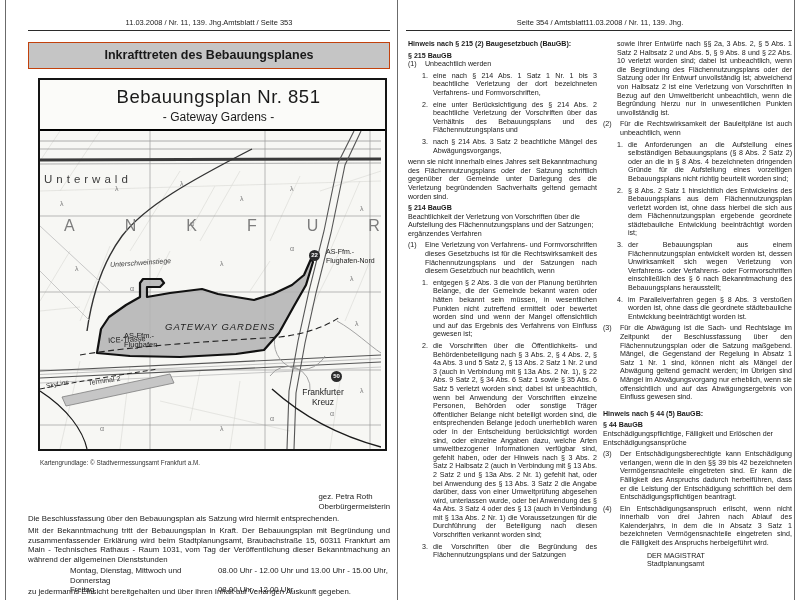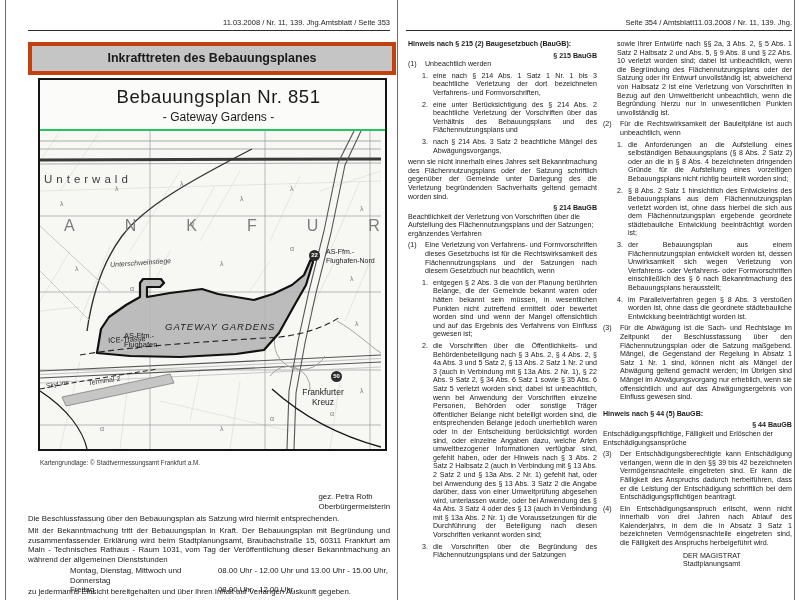--- a/index.html
+++ b/index.html
@@ -1,54 +1,54 @@
 <!DOCTYPE html>
 <html lang="de"><head>
 <meta charset="utf-8">
 <style>
   html,body{margin:0;padding:0;background:#e8e8e8;}
   #stage{position:relative;width:800px;height:600px;background:#ffffff;overflow:hidden;
          font-family:"Liberation Sans","DejaVu Sans",sans-serif;color:#1a1a1a;}
   .vline{position:absolute;top:0;bottom:0;width:1px;background:#6b6b6b;}
-  .hdr{position:absolute;display:flex;justify-content:flex-end;font-size:7.5px;color:#222;}
+  .hdr{position:absolute;display:flex;justify-content:center;font-size:7.5px;color:#222;}
   .hrule{position:absolute;height:1px;background:#2b2b2b;}
   
   .titlebar{position:absolute;left:28px;top:42px;width:360px;height:25px;background:#c5c5c5;
-            border:4px solid #c2410c;text-align:center;font-weight:bold;font-size:12.5px;line-height:25px;}
+            border:1px solid #c2410c;text-align:center;font-weight:bold;font-size:12.5px;line-height:25px;}
   .mapbox{position:absolute;left:38px;top:78px;width:345px;border:2px solid #151515;background:#fbfbf9;}
-  .maptitle{border-bottom:2px solid #22c55e;text-align:center;padding:6px 0 5px 12px;}
+  .maptitle{border-bottom:2px solid #000000;text-align:center;padding:6px 0 5px 12px;}
   .maptitle .big{font-size:18.5px;letter-spacing:.5px;}
   .maptitle .sub{font-size:12px;margin-top:2px;}
   .mapcanvas{position:relative;width:341px;height:318px;overflow:hidden;background:#f7f7f4;}
   .mapcanvas svg{position:absolute;left:0;top:0;}
   .mlabel{position:absolute;white-space:nowrap;color:#222;}
   .badge{position:absolute;width:11px;height:11px;border-radius:50%;background:#2b2b2b;color:#fff;
          font-size:6px;line-height:11px;text-align:center;font-weight:bold;}
   .caption{position:absolute;left:40px;top:459px;font-size:6.3px;color:#333;}
   .lp-body{font-size:7.8px;line-height:9.6px;}
   .lp-block{position:absolute;left:28px;width:362px;}
   .j{text-align:justify;}
   .sig{display:flex;justify-content:flex-end;padding-right:14px;}
   .hrow{display:flex;margin-left:42px;}
   .hrow .days{width:148px;flex:none;}
   .hrow .times{flex:1;}
   
   .col{position:absolute;top:40px;width:189px;height:558px;overflow:hidden;font-size:7.1px;line-height:8.6px;}
   .b{font-weight:bold;}
-  .ctr{text-align:right;}
+  .ctr{text-align:left;}
   .nw{white-space:nowrap;}
   .blk{margin-bottom:3px;}
   .hang{display:flex;margin-bottom:3px;}
   .hang .num{width:17px;flex:none;}
   .hang .txt{flex:1;text-align:justify;}
   .li{display:flex;margin-left:14px;margin-bottom:3px;}
   .li .num{width:11px;flex:none;}
   .li .txt{flex:1;text-align:justify;}
   .cont{margin-left:14px;margin-bottom:3px;text-align:justify;}
-  .signoff{margin-left:80px;margin-top:4px;}
+  .signoff{margin-left:44px;margin-top:4px;}
 </style>
 </head>
 <body>
 
 <div id="stage">
 
   <div class="vline" style="left:5px;"></div>
   <div class="vline" style="left:397px;"></div>
   <div class="vline" style="left:794px;"></div>
 

